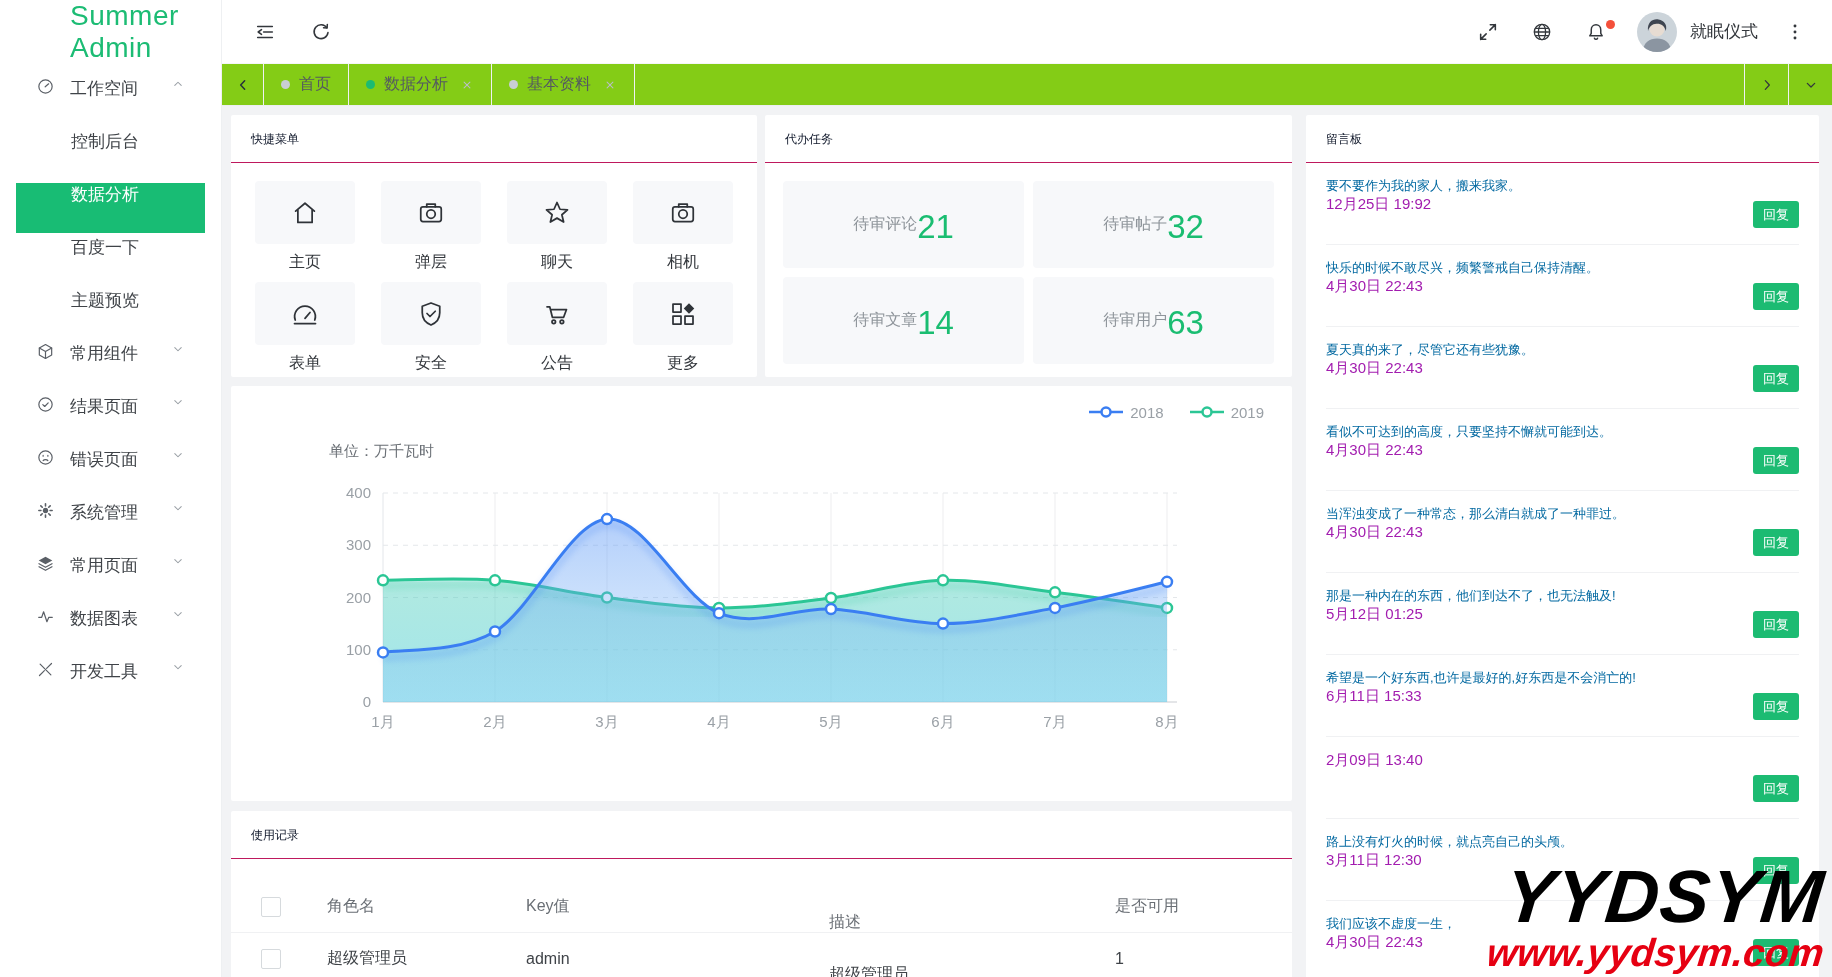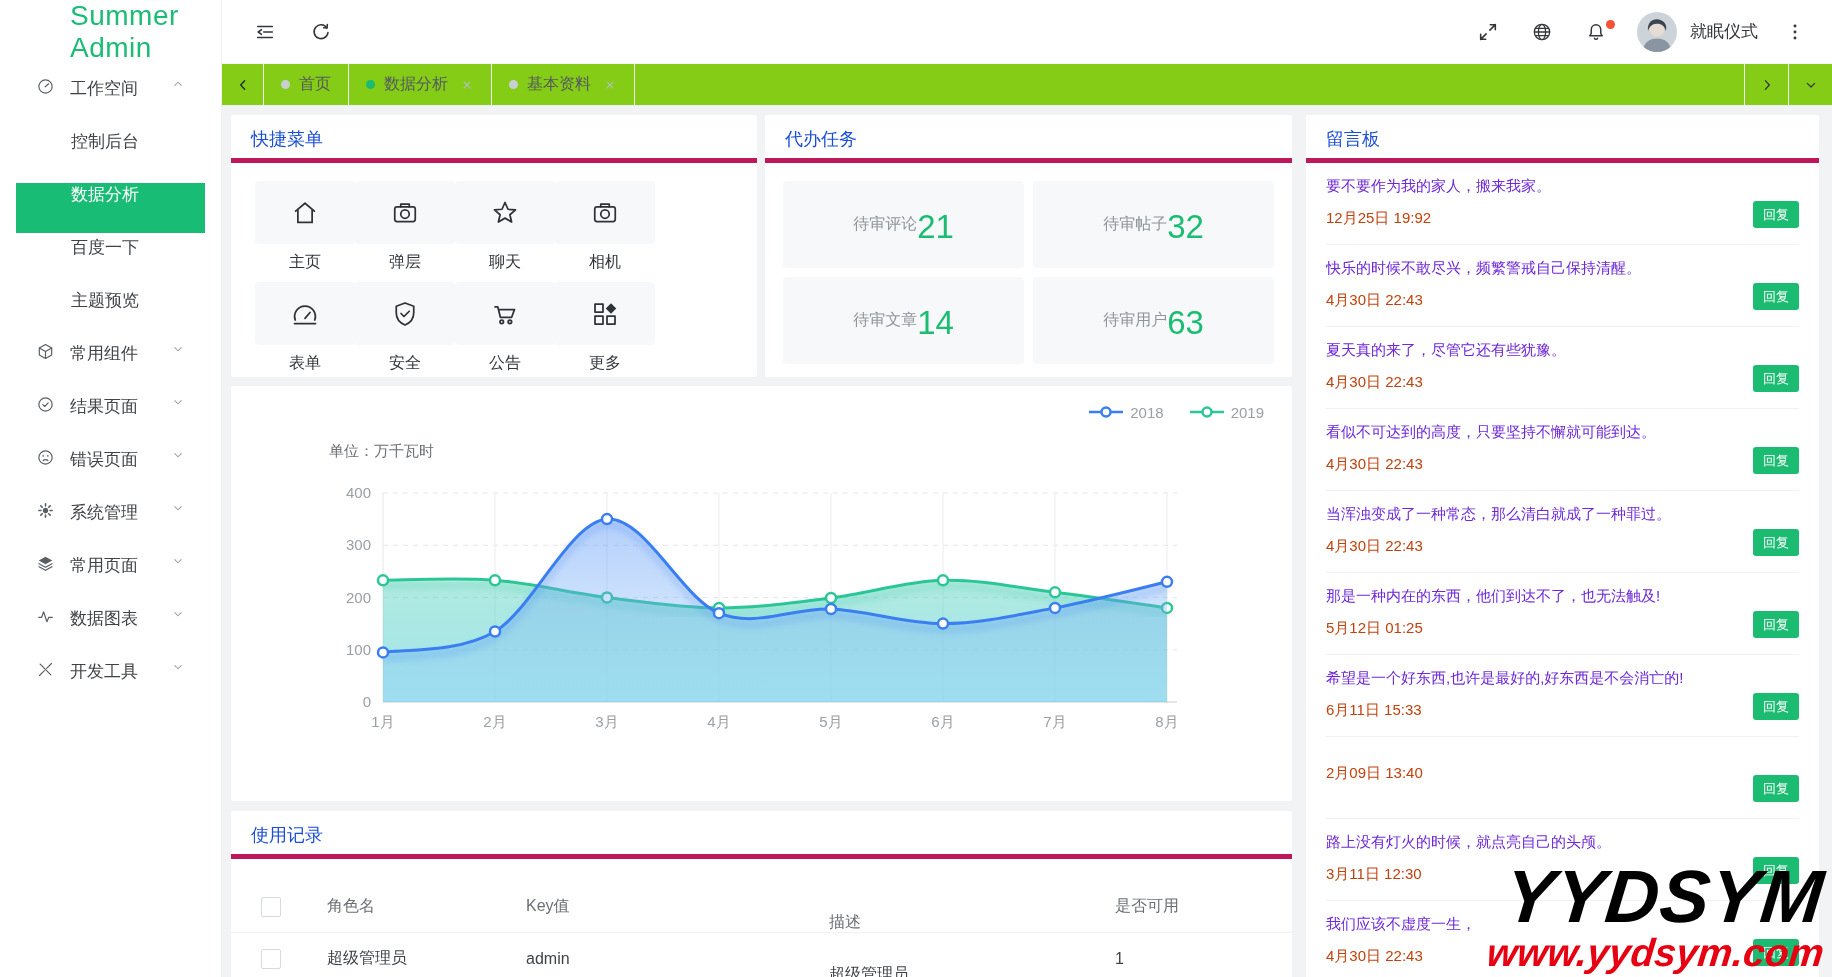--- a/index.html
+++ b/index.html
@@ -39,29 +39,29 @@
   .tab { display:flex; align-items:center; gap:9px; padding:0 17px; border-right:1px solid #f0f1f3; font-size:16px; color:#555a60; cursor:pointer; white-space:nowrap; }
   .tdot { width:9px; height:9px; border-radius:50%; background:#c9ced3; flex:0 0 auto; }
   .tab.active .tdot { background:#1cbb72; }
   .tclose { width:14px; height:14px; color:#b9bec4; margin-left:3px; }
   .tclose svg { width:100%; height:100%; }
   .tab-rbtn { width:44px; display:flex; align-items:center; justify-content:center; border-left:1px solid #f0f1f3; color:#33373c; cursor:pointer; }
 
   
   main { position:absolute; left:222px; top:106px; right:0; bottom:0; background:#f2f3f5; overflow:hidden; }
   .card { position:absolute; background:#fff; border-radius:2px; }
-  .card-hd { height:48px; line-height:48px; padding:0 20px; font-size:18px; color:#1d4ed8; border-bottom:5px solid #be185d; }
+  .card-hd { height:48px; line-height:48px; padding:0 20px; font-size:12px; color:#0f172a; border-bottom:1px solid #be185d; }
   .quick { left:9px; top:9px; width:526px; height:262px; }
   .todo  { left:543px; top:9px; width:527px; height:262px; }
   .chartc{ left:9px; top:280px; width:1061px; height:415px; }
   .usage { left:9px; top:705px; width:1061px; height:300px; }
   .board { left:1084px; top:9px; width:513px; height:1010px; }
 
   
-  .quick-grid { display:grid; grid-template-columns:repeat(4,100px); padding:18px 24px 0; }
+  .quick-grid { display:grid; grid-template-columns:repeat(4,100px); column-gap:26px; padding:18px 24px 0; }
   .q-item { text-align:center; }
   .q-box { height:63px; background:#f7f8fa; border-radius:4px; display:flex; align-items:center; justify-content:center; cursor:pointer; }
   .q-box .icon-s { width:30px; height:30px; color:#2f3338; }
   .q-label { font-size:16px; color:#33373c; height:38px; line-height:36px; }
 
   
   .stat-grid { display:grid; grid-template-columns:1fr 1fr; gap:9px; padding:18px; }
   .stat-box { height:87px; background:#f7f8fa; border-radius:4px; display:flex; align-items:center; justify-content:center; }
   .stat-label { font-size:16px; color:#8f959b; }
   .stat-value { font-size:33px; color:#1abd71; margin-top:5px; }
@@ -75,22 +75,22 @@
   
   .t-wrap { padding-top:22px; }
   .t-row { display:flex; align-items:center; height:52px; border-bottom:1px solid #f0f1f3; padding-left:30px; font-size:16px; color:#3f4348; }
   .t-row.head { color:#6a6f75; }
   .c0 { width:66px; } .c1 { width:199px; } .c2 { width:303px; } .c3 { width:286px;margin-top:32px; } .c4 { flex:1; }
   .cbx { width:20px; height:20px; border:1px solid #d6dadd; border-radius:2px; background:#fff; cursor:pointer; }
 
   
   .msg { position:relative; margin:0 20px; height:82px; border-bottom:1px solid #f0f1f3; padding:14px 70px 0 0; }
   .msg:last-child { border-bottom:none; }
-  .msg-text { font-size:15px; color:#6d28d9; white-space:nowrap; overflow:hidden; }
-  .msg-date { font-size:15px; color:#c2410c; margin-top:13px; }
+  .msg-text { font-size:13px; color:#0369a1; white-space:nowrap; overflow:hidden; }
+  .msg-date { font-size:15px; color:#a21caf; margin-top:0; }
   .reply-btn { position:absolute; right:0; top:38px; background:#1cbb72; color:#fff; font-size:13px; line-height:1; padding:7px 10px; border-radius:3px; border:none; cursor:pointer; font-family:inherit; }
 
   
   .watermark { position:fixed; right:8px; bottom:2px; text-align:right; z-index:60; pointer-events:none; font-style:italic; }
   .wm1 { font-size:74px; font-weight:800; color:#000; letter-spacing:1px; line-height:0.92; transform:skewX(-6deg); }
   .wm2 { font-size:39px; font-weight:700; color:#e60012; transform:skewX(-6deg); }
 </style>
 </head>
 <body>
 

